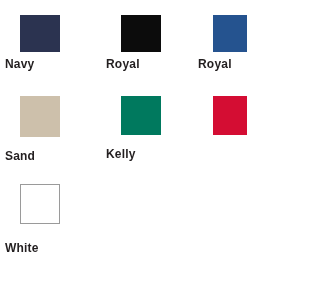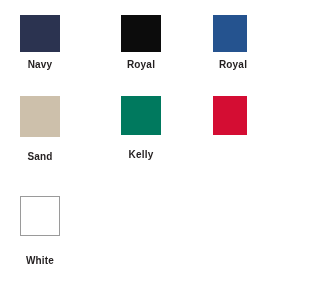--- a/index.html
+++ b/index.html
@@ -33,23 +33,23 @@
     box-sizing: border-box;
   }
 
   .swatch-chip.bordered {
     border: 1px solid #9a9a9a;
   }
 
   .swatch-label {
     position: absolute;
     left: 0;
-    text-align: center;
+    text-align: left;
     font-family: "Liberation Sans", sans-serif;
-    font-size: 10px;
+    font-size: 12px;
     font-weight: bold;
     color: #231f20;
     letter-spacing: 0.2px;
     white-space: nowrap;
     line-height: 9px;
   }
 </style>
 </head>
 <body>
 
@@ -70,17 +70,17 @@
       <div class="swatch-chip" style="left: 20px; top: 96px; width: 40px; height: 41px; background: rgb(205, 192, 171); pointer-events: auto;"></div>
       <div class="swatch-label" style="left: 5px; top: 152px; width: 70px; color: rgb(35, 31, 32);">Sand</div>
     </div>
     <div class="swatch-cell" style="left: 0px; top: 0px; width: 247px; height: 296px; pointer-events: none;">
       <div class="swatch-chip" style="left: 121px; top: 96px; width: 40px; height: 39px; background: rgb(0, 121, 94); pointer-events: auto;"></div>
       <div class="swatch-label" style="left: 106px; top: 150px; width: 70px; color: rgb(35, 31, 32);">Kelly</div>
     </div>
     <div class="swatch-cell" style="left: 0px; top: 0px; width: 247px; height: 296px; pointer-events: none;">
       <div class="swatch-chip" style="left: 213px; top: 96px; width: 40px; height: 39px; background: rgb(212, 13, 51); pointer-events: auto;"></div>
     </div>
-    <div class="swatch-cell" style="left: 0px; top: 16px; width: 247px; height: 224px; pointer-events: none;">
+    <div class="swatch-cell" style="left: 0px; top: 4px; width: 247px; height: 224px; pointer-events: none;">
       <div class="swatch-chip bordered" style="left: 20px; top: 180px; width: 40px; height: 40px; background: rgb(255, 255, 255); pointer-events: auto; border-color: rgb(154, 154, 154);"></div>
       <div class="swatch-label" style="left: 5px; top: 240px; width: 70px; color: rgb(35, 31, 32);">White</div>
     </div>
   </div>
 
 </body></html>

